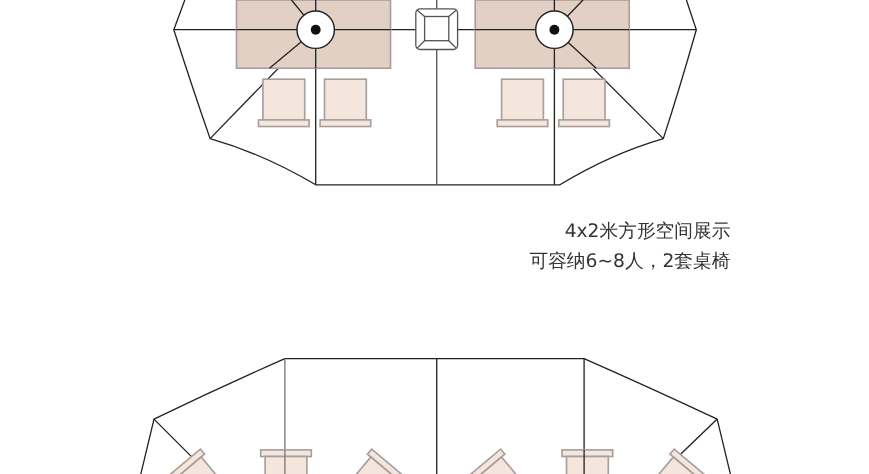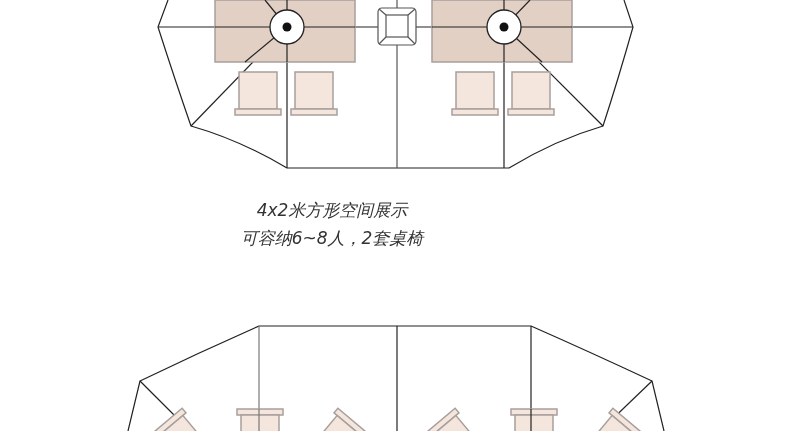--- a/index.html
+++ b/index.html
@@ -1,18 +1,18 @@
 <!DOCTYPE html>
 <html><head>
 <meta charset="utf-8">
 <style>
   html, body { margin:0; padding:0; background:#ffffff; }
   body { width:790px; height:431px; overflow:hidden; position:relative; font-family:"DejaVu Sans","Liberation Sans",sans-serif; }
   svg { position:absolute; left:0; top:0; }
-  .caption { position:absolute; left:0; width:664px; text-align:center; color:#333333; font-size:17px; line-height:28px;font-style:italic; }
+  .caption { position:absolute; left:0; width:664px; text-align:right; color:#333333; font-size:17px; line-height:28px; }
   #cap1 { top:196px; }
   #cap2 { top:224px; }
 </style>
 </head>
 <body>
 
 <svg width="790" height="431" viewBox="0 0 790 431">
 
   <g fill="none" stroke="#222" stroke-width="1.2">
 

